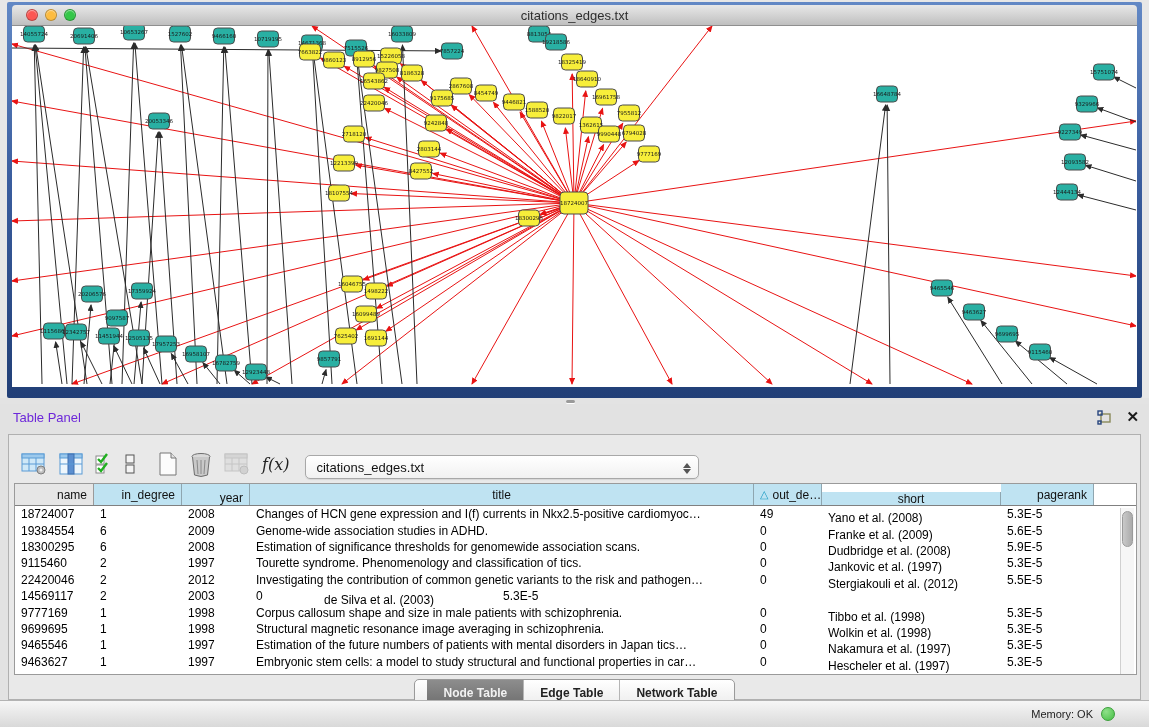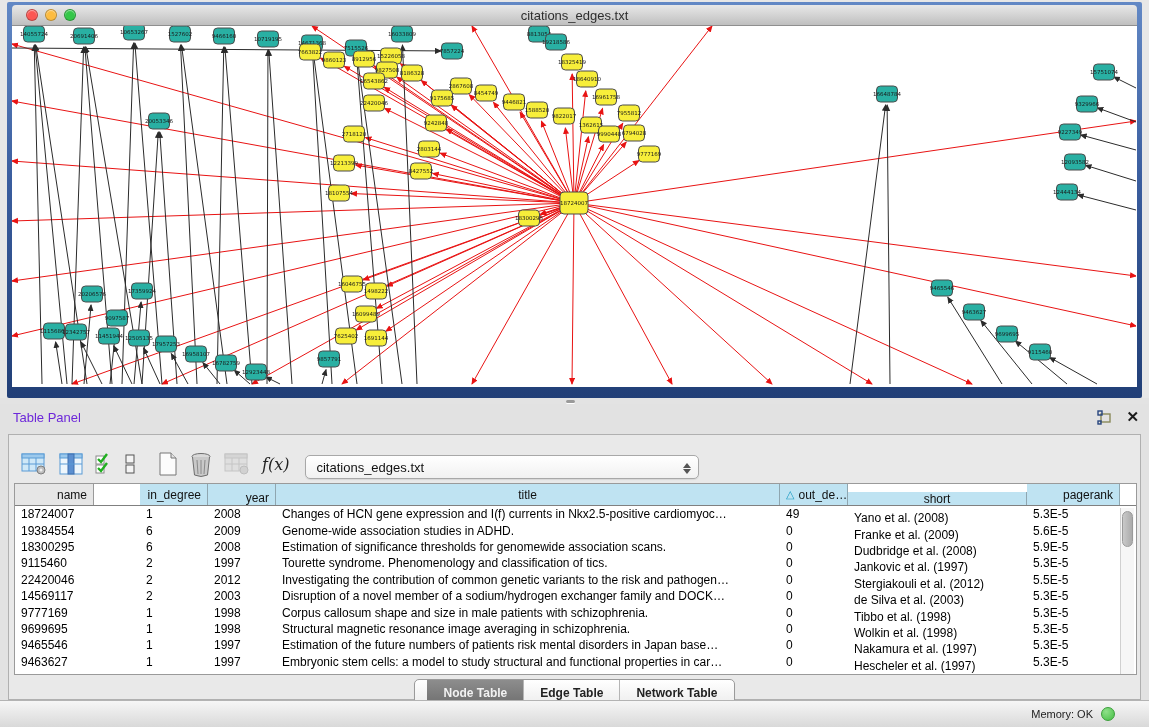--- a/index.html
+++ b/index.html
@@ -50,21 +50,21 @@
 
   
   .data-table { position:absolute; left:5px; top:48px; width:1123px; height:192px;
     background:#ffffff; border:1px solid #9a9a9a; overflow:hidden; }
   .thead { display:flex; height:22px; border-bottom:1px solid #808080; font-size:12px; color:#111; }
   .th { background:#bfe3f2; border-right:1px solid #8fa6b0; display:flex; align-items:center; padding:0 6px; }
   .th.grey { background:#e6e6e6; border-right:1px solid #9a9a9a; }
   .th.right { justify-content:flex-end; }
   .th.center { justify-content:center; }
   .sort-tri { color:#1d9cc4; margin-right:4px; font-size:11px; }
-  .c0{width:79px;} .c1{width:68px;margin-left:46px;} .c2{width:68px;align-items:flex-end;} .c3{width:504px;} .c4{width:68px;} .c5{width:179px;margin-top:8px;} .c6{width:93px;}
+  .c0{width:79px;} .c1{width:88px;} .c2{width:68px;align-items:flex-end;} .c3{width:504px;} .c4{width:68px;} .c5{width:179px;margin-top:8px;} .c6{width:93px;}
   .tbody { font-size:12px; color:#000; }
   .tr { display:flex; height:16.4px; align-items:center; }
   .td { padding:0 6px; white-space:nowrap; overflow:hidden; }
   .vscroll { position:absolute; right:2px; top:24px; width:14px; height:166px;
     background:#f6f6f6; border-left:1px solid #d0d0d0; }
   .vthumb { position:absolute; left:1px; top:3px; width:11px; height:36px;
     background:linear-gradient(90deg,#c9c9c9,#ababab); border:1px solid #9a9a9a; border-radius:6px; }
 
   
   .tabs { position:absolute; left:0; top:244px; width:100%; display:flex; justify-content:center; }
@@ -517,21 +517,20 @@
             <div class="td c2">2012</div>
             <div class="td c3">Investigating the contribution of common genetic variants to the risk and pathogen…</div>
             <div class="td c4">0</div>
             <div class="td c5">Stergiakouli et al. (2012)</div>
             <div class="td c6">5.5E-5</div>
           </div>
           <div class="tr">
             <div class="td c0">14569117</div>
             <div class="td c1">2</div>
             <div class="td c2">2003</div>
-            <div class="td c3">Disruption of a novel member of a sodium/hydrogen exchanger family and DOCK…</div>
             <div class="td c4">0</div>
             <div class="td c5">de Silva et al. (2003)</div>
             <div class="td c6">5.3E-5</div>
           </div>
           <div class="tr">
             <div class="td c0">9777169</div>
             <div class="td c1">1</div>
             <div class="td c2">1998</div>
             <div class="td c3">Corpus callosum shape and size in male patients with schizophrenia.</div>
             <div class="td c4">0</div>
@@ -544,21 +543,21 @@
             <div class="td c2">1998</div>
             <div class="td c3">Structural magnetic resonance image averaging in schizophrenia.</div>
             <div class="td c4">0</div>
             <div class="td c5">Wolkin et al. (1998)</div>
             <div class="td c6">5.3E-5</div>
           </div>
           <div class="tr">
             <div class="td c0">9465546</div>
             <div class="td c1">1</div>
             <div class="td c2">1997</div>
-            <div class="td c3">Estimation of the future numbers of patients risk mental disorders in Japan base…</div>
+            <div class="td c3">Estimation of the future numbers of patients with mental disorders in Japan tics…</div>
             <div class="td c4">0</div>
             <div class="td c5">Nakamura et al. (1997)</div>
             <div class="td c6">5.3E-5</div>
           </div>
           <div class="tr">
             <div class="td c0">9463627</div>
             <div class="td c1">1</div>
             <div class="td c2">1997</div>
             <div class="td c3">Embryonic stem cells: a model to study structural and functional properties in car…</div>
             <div class="td c4">0</div>

